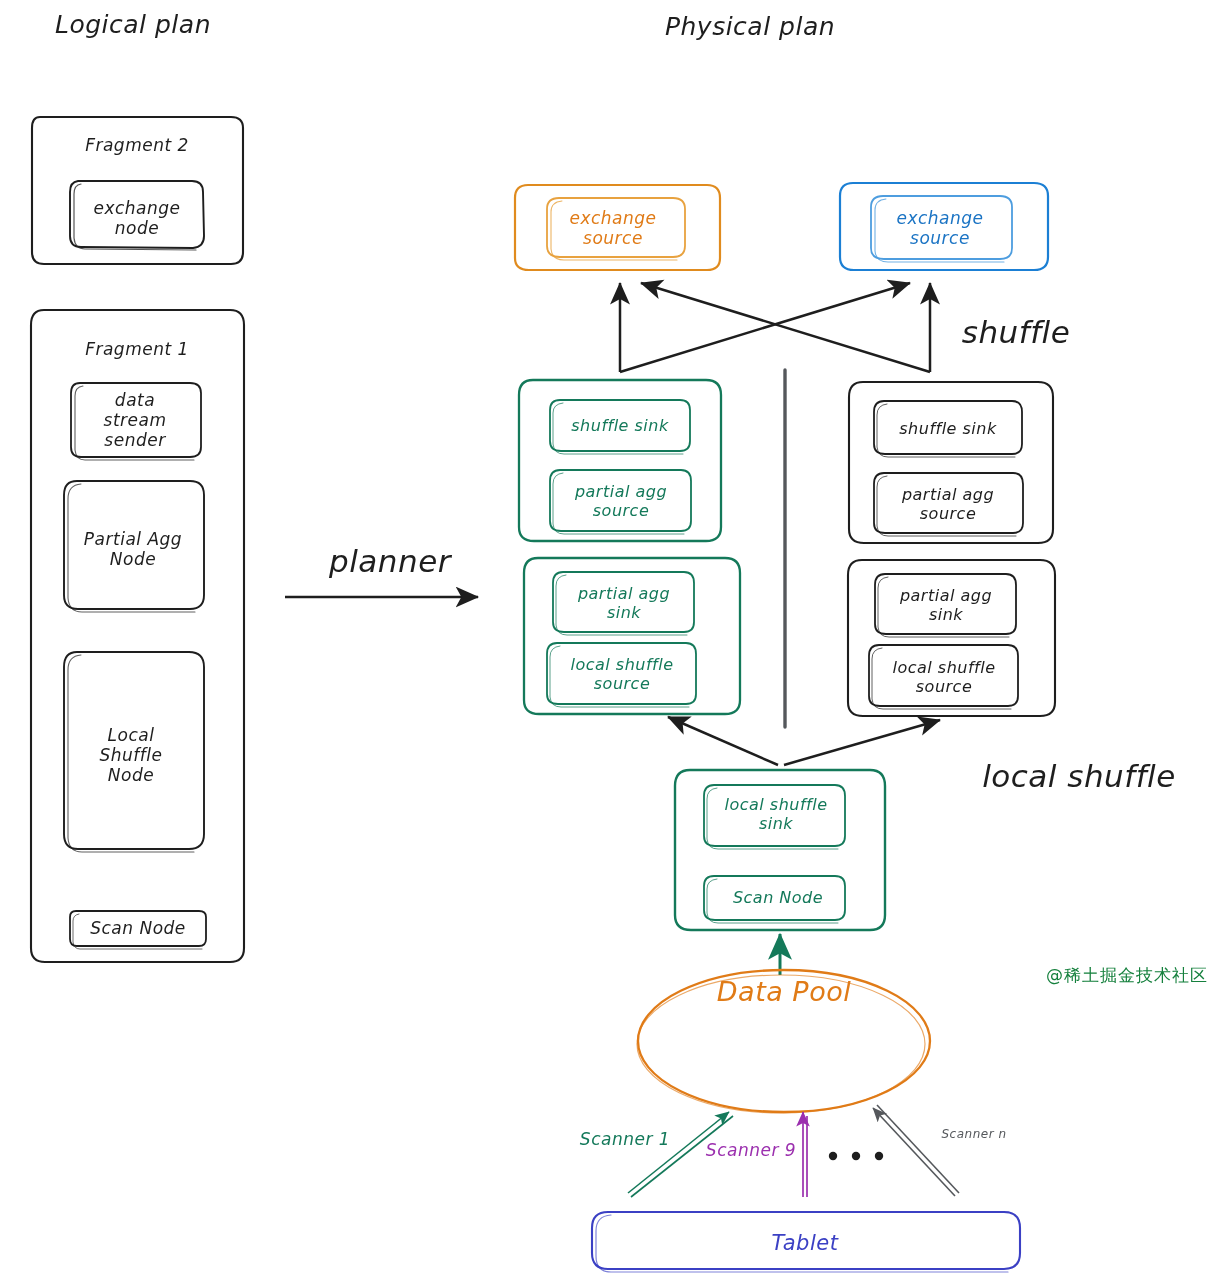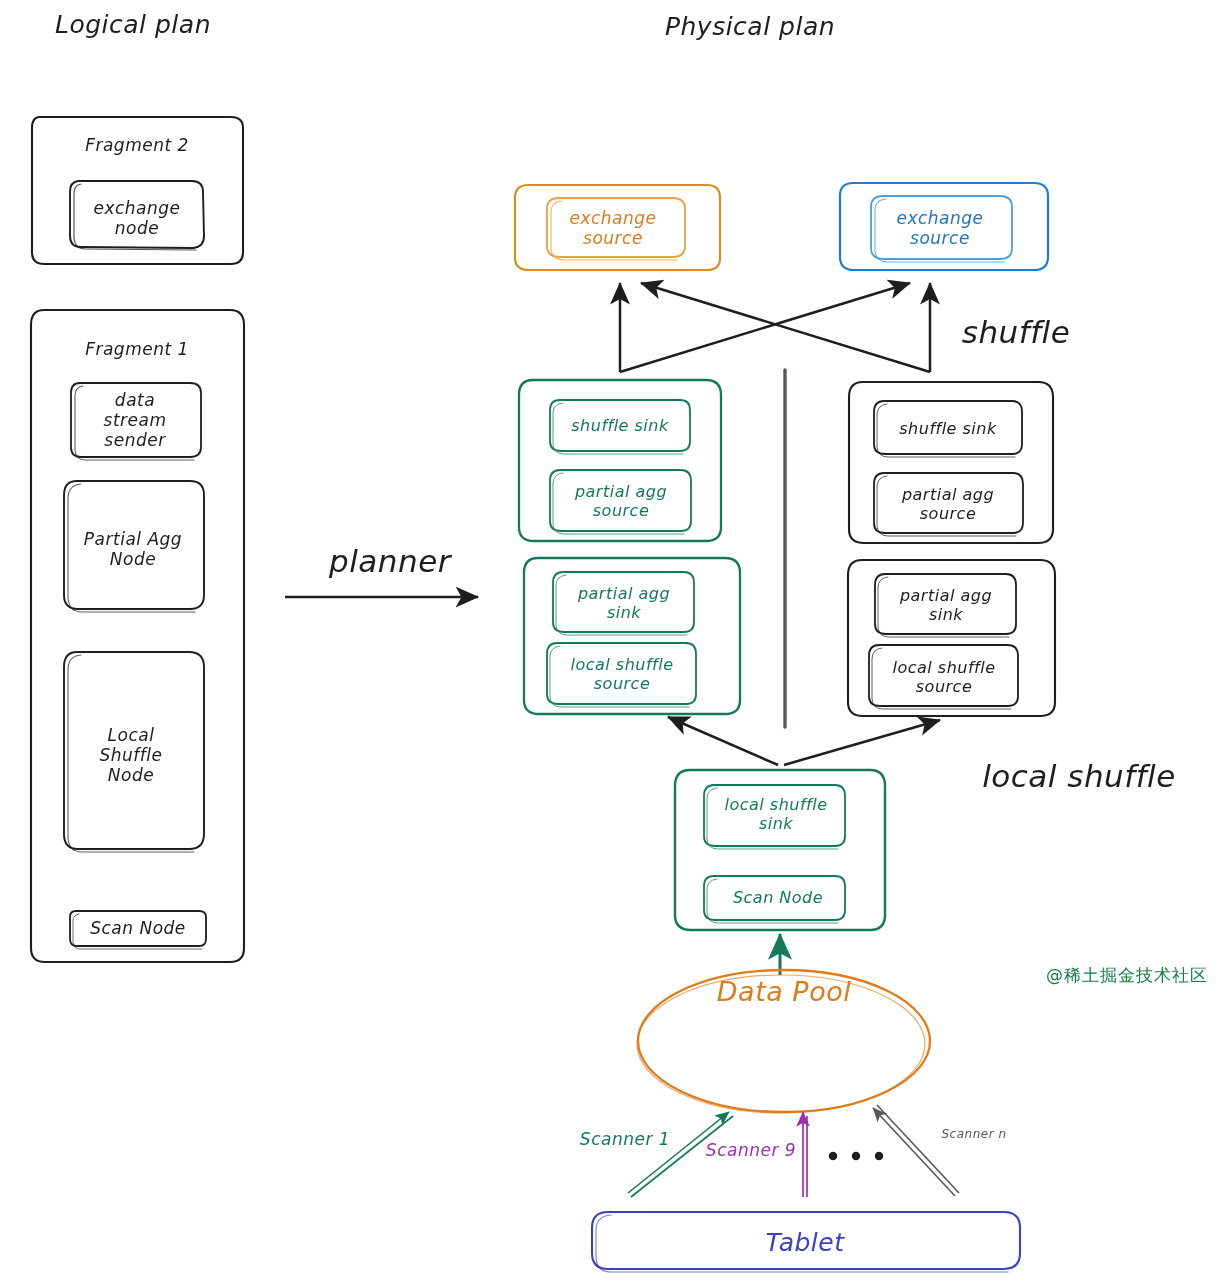--- a/index.html
+++ b/index.html
@@ -280,17 +280,17 @@
   <div class="lbl hand boxlabel-sm green ctr" style="left:776px; top:815px;">local shuffle
 sink</div>
   <div class="lbl hand boxlabel-sm green ctr" style="left:778px; top:898px;">Scan Node</div>
 
   <div class="lbl hand orange ctr" style="left:784px; top:992px; font-size:27px;">Data Pool</div>
 
   <div class="lbl hand green ctr" style="left:625px; top:1139px; font-size:17px;text-align:right;">Scanner 1</div>
   <div class="lbl hand purple ctr" style="left:751px; top:1150px; font-size:17px;">Scanner 9</div>
   <div class="lbl hand grey ctr" style="left:962px; top:1134px; font-size:12px;margin-left:12px;">Scanner n</div>
 
-  <div class="lbl hand indigo ctr" style="left:805px; top:1243px; font-size:25px;">Tablet</div>
+  <div class="lbl hand indigo ctr" style="left:805px; top:1243px; font-size:21px;">Tablet</div>
 
   <div class="watermark">@稀土掘金技术社区</div>
 
 </div>
 
 </body></html>

